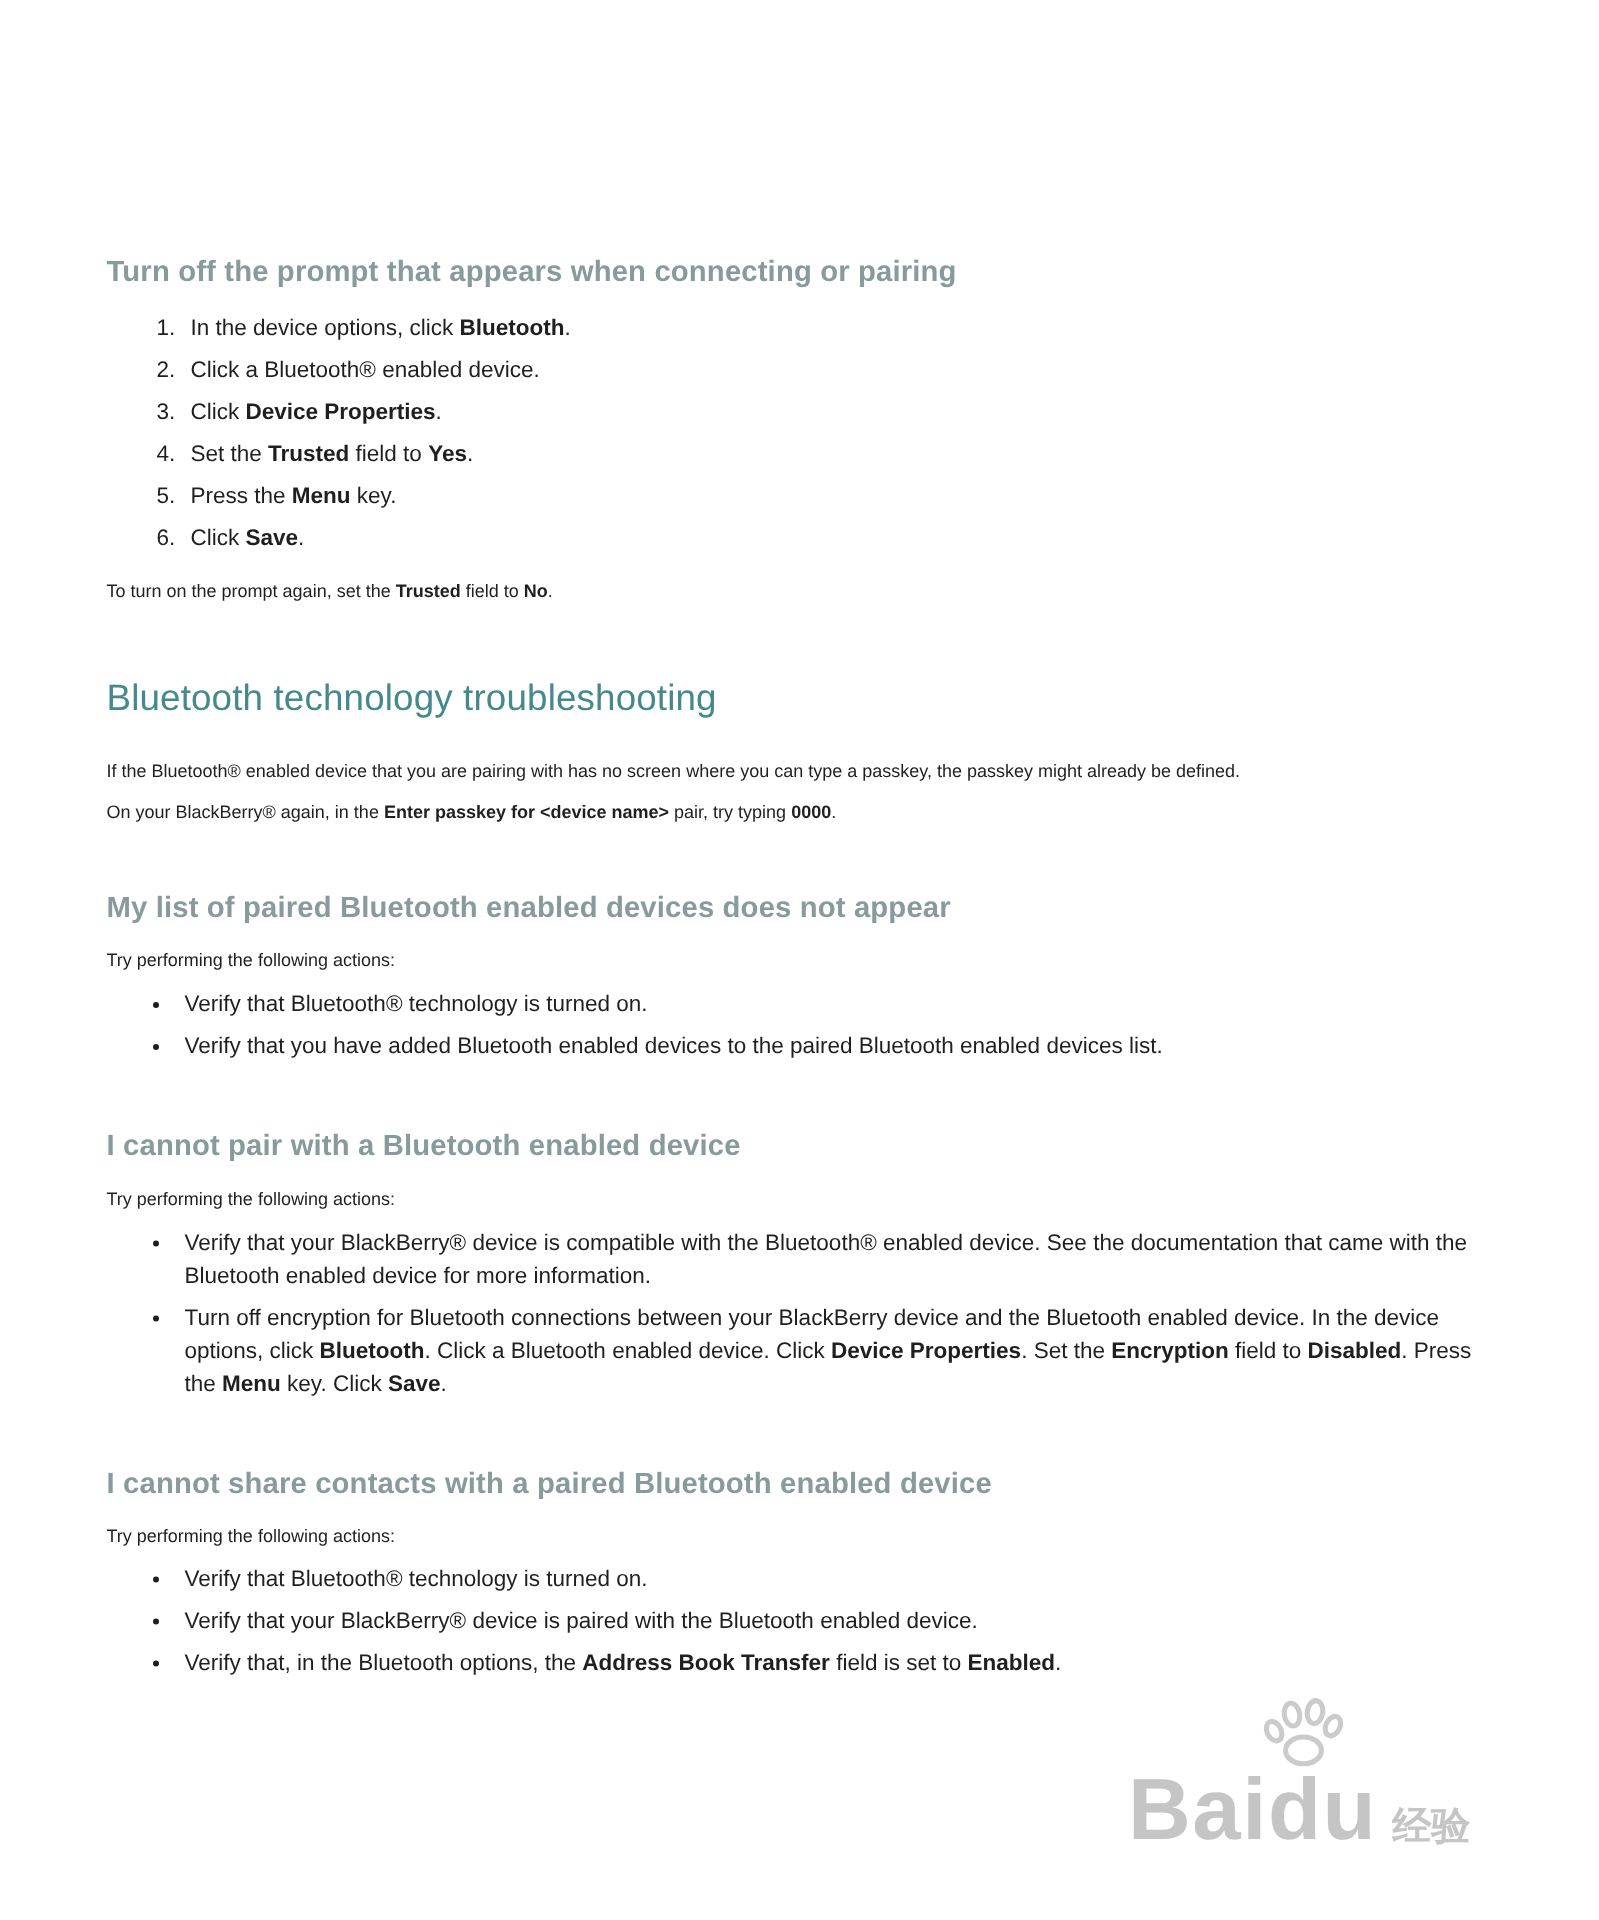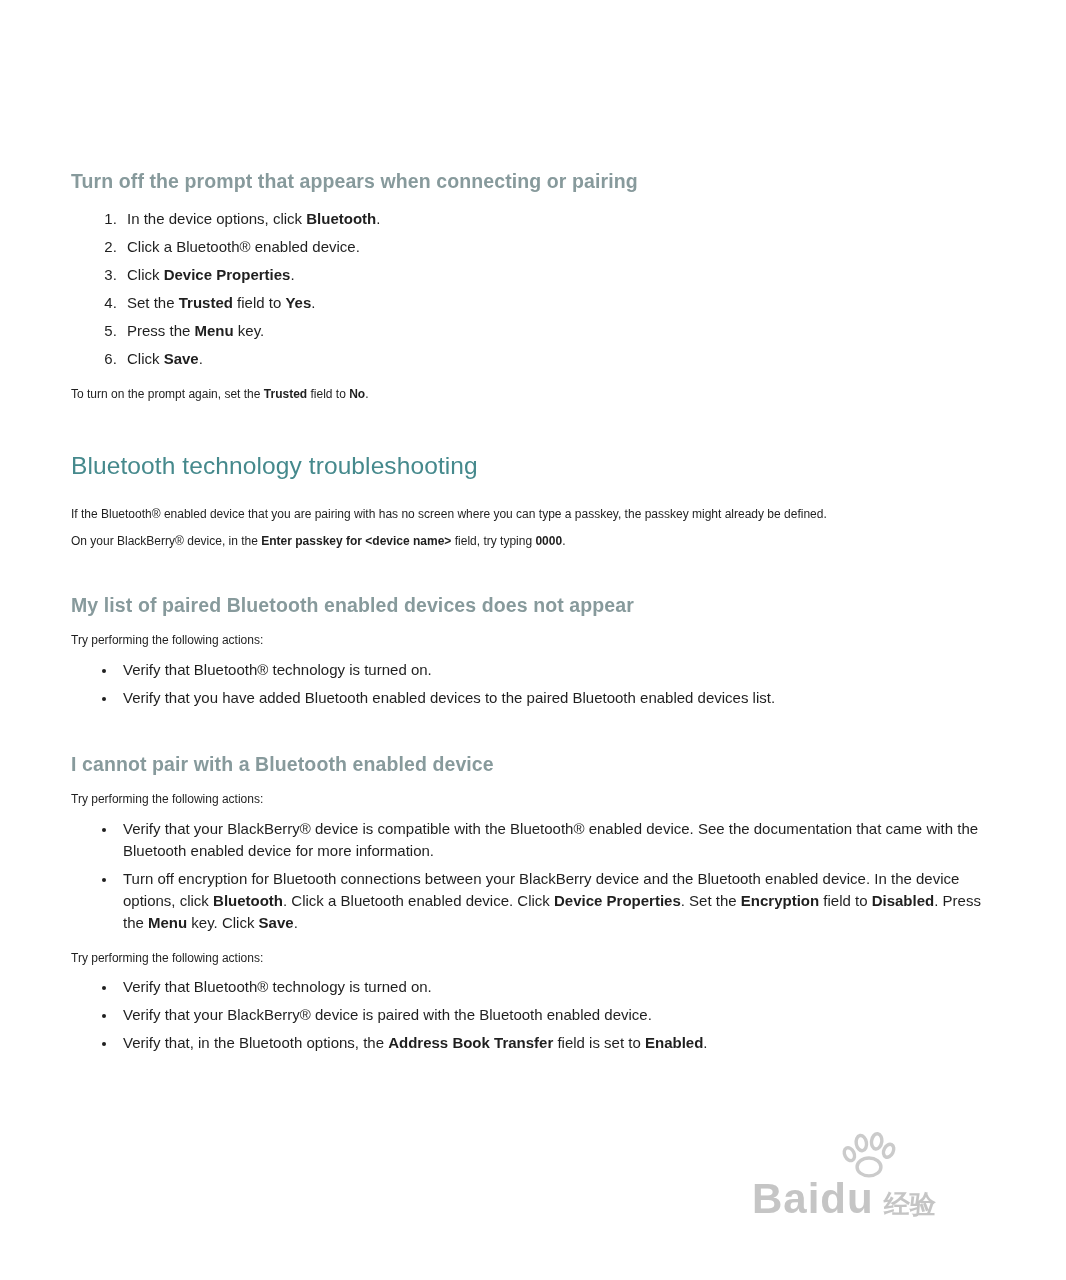--- a/index.html
+++ b/index.html
@@ -79,21 +79,21 @@
   }
   .wm-paw {
     margin-left: 88px;
     height: 46px;
   }
   .wm-brand-row {
     white-space: nowrap;
     line-height: 1;
   }
   .wm-brand {
-    font-size: 42px;
+    font-size: 58px;
     font-weight: bold;
     color: #c5c5c5;
     letter-spacing: 1px;
   }
   .wm-cn {
     font-size: 26px;
     font-weight: bold;
     color: #c5c5c5;
     margin-left: 10px;
   }
@@ -115,33 +115,34 @@
         <li><span>In the device options, click </span><strong>Bluetooth</strong><span>.</span></li>
         <li><span>Click a Bluetooth® enabled device.</span></li>
         <li><span>Click </span><strong>Device Properties</strong><span>.</span></li>
         <li><span>Set the </span><strong>Trusted</strong><span> field to </span><strong>Yes</strong><span>.</span></li>
         <li><span>Press the </span><strong>Menu</strong><span> key.</span></li>
         <li><span>Click </span><strong>Save</strong><span>.</span></li>
       </ol>
       <p class="doc-p"><span>To turn on the prompt again, set the </span><strong>Trusted</strong><span> field to </span><strong>No</strong><span>.</span></p>
       <h1 class="doc-h1">Bluetooth technology troubleshooting</h1>
       <p class="doc-p"><span>If the Bluetooth® enabled device that you are pairing with has no screen where you can type a passkey, the passkey might already be defined.</span></p>
-      <p class="doc-p"><span>On your BlackBerry® device, in the </span><strong>Enter passkey for &lt;device name&gt;</strong><span> field, try typing </span><strong>0000</strong><span>.</span></p>
+      <p class="doc-p"><span>On your BlackBerry® again, in the </span><strong>Enter passkey for &lt;device name&gt;</strong><span> pair, try typing </span><strong>0000</strong><span>.</span></p>
       <h2 class="doc-h2">My list of paired Bluetooth enabled devices does not appear</h2>
       <p class="doc-p"><span>Try performing the following actions:</span></p>
       <ul class="doc-ul">
         <li><span>Verify that Bluetooth® technology is turned on.</span></li>
         <li><span>Verify that you have added Bluetooth enabled devices to the paired Bluetooth enabled devices list.</span></li>
       </ul>
       <h2 class="doc-h2">I cannot pair with a Bluetooth enabled device</h2>
       <p class="doc-p"><span>Try performing the following actions:</span></p>
       <ul class="doc-ul">
         <li><span>Verify that your BlackBerry® device is compatible with the Bluetooth® enabled device. See the documentation that came with the Bluetooth enabled device for more information.</span></li>
         <li><span>Turn off encryption for Bluetooth connections between your BlackBerry device and the Bluetooth enabled device. In the device options, click </span><strong>Bluetooth</strong><span>. Click a Bluetooth enabled device. Click </span><strong>Device Properties</strong><span>. Set the </span><strong>Encryption</strong><span> field to </span><strong>Disabled</strong><span>. Press the </span><strong>Menu</strong><span> key. Click </span><strong>Save</strong><span>.</span></li>
       </ul>
+      <h2 class="doc-h2">I cannot share contacts with a paired Bluetooth enabled device</h2>
       <p class="doc-p"><span>Try performing the following actions:</span></p>
       <ul class="doc-ul">
         <li><span>Verify that Bluetooth® technology is turned on.</span></li>
         <li><span>Verify that your BlackBerry® device is paired with the Bluetooth enabled device.</span></li>
         <li><span>Verify that, in the Bluetooth options, the </span><strong>Address Book Transfer</strong><span> field is set to </span><strong>Enabled</strong><span>.</span></li>
       </ul>
     </main>
 
   <div class="page-number">198</div>
 

